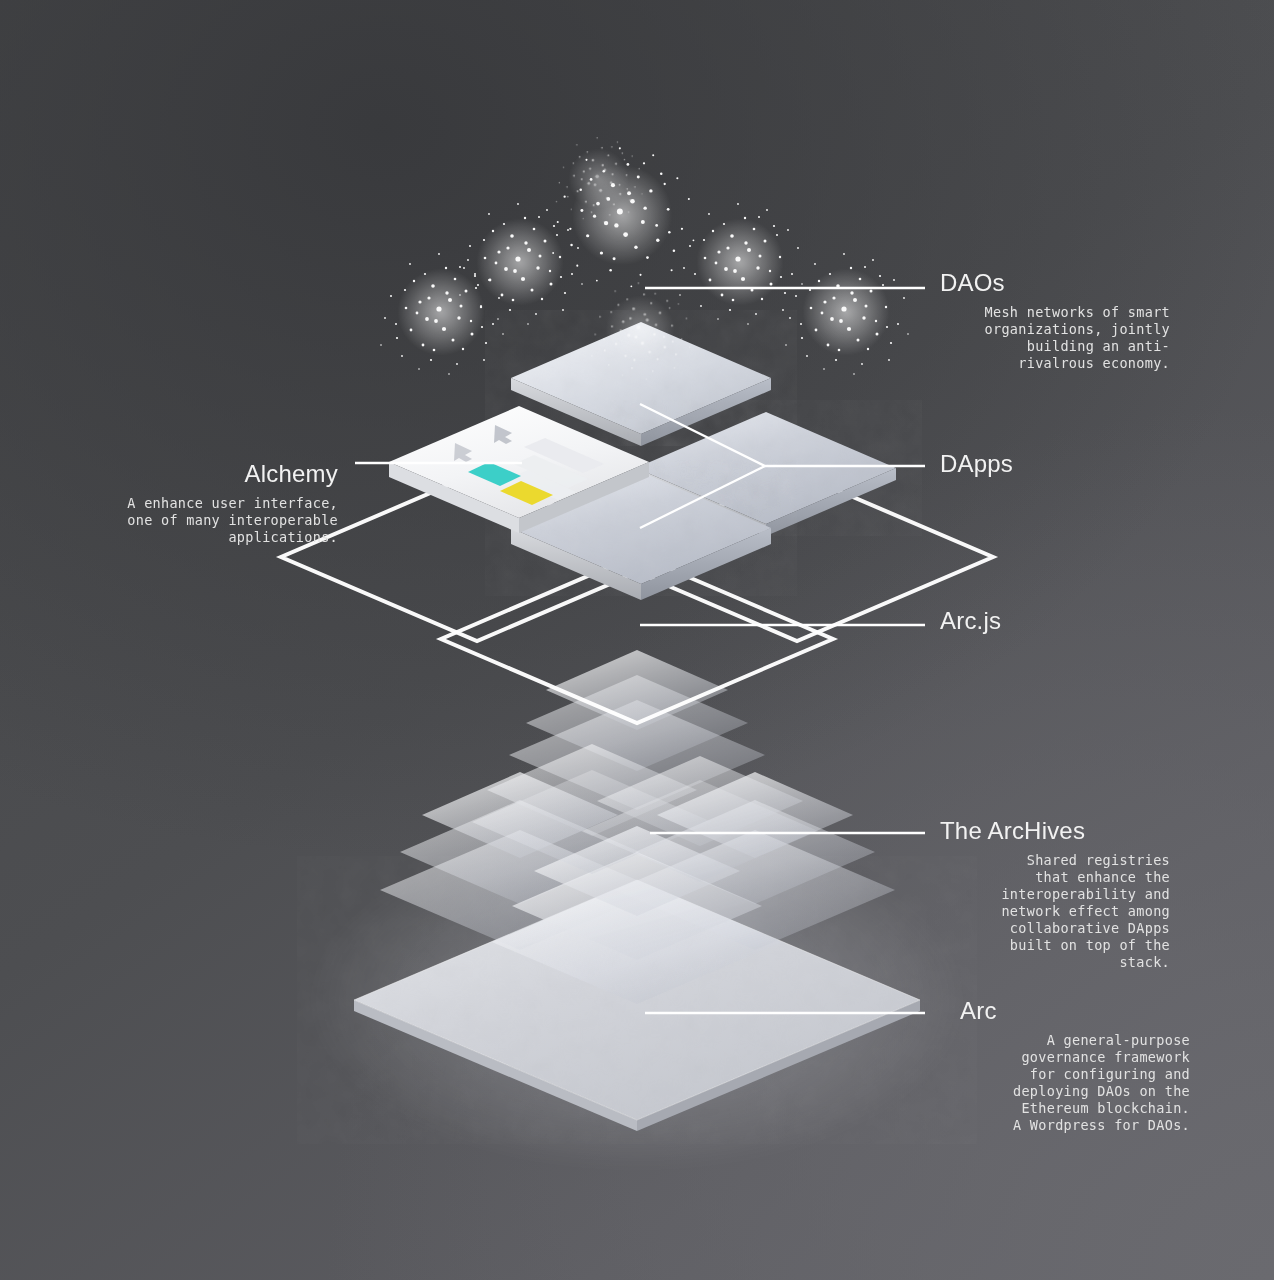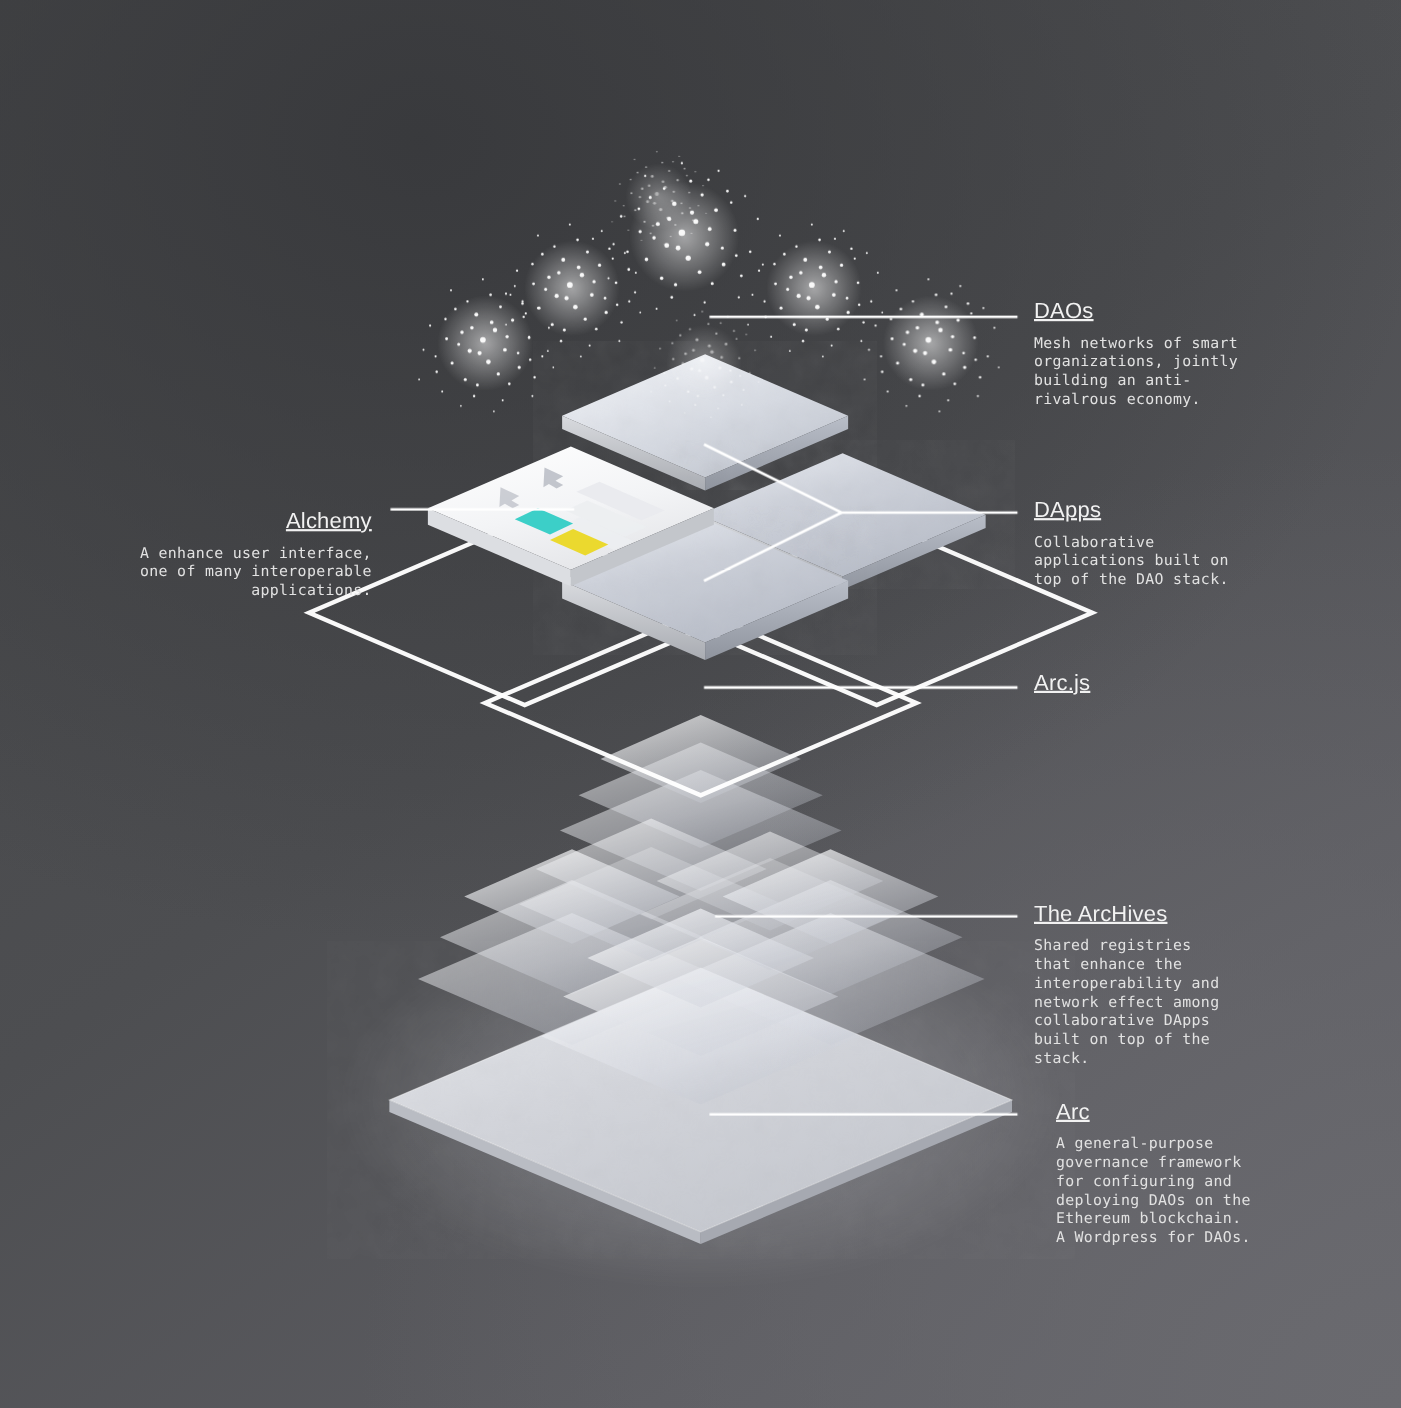--- a/index.html
+++ b/index.html
@@ -9,27 +9,28 @@
     background:
       radial-gradient(120% 95% at 30% 10%, rgba(56,57,60,0.95) 0%, rgba(56,57,60,0.0) 60%),
       radial-gradient(120% 110% at 100% 100%, #6a6a6f 0%, rgba(106,106,111,0) 62%),
       linear-gradient(145deg,#454648 0%,#4d4e51 45%,#5c5c61 78%,#636369 100%);
   }
   #stage{position:absolute;inset:0;}
   svg#art{position:absolute;left:0;top:0;width:1274px;height:1280px;}
 
   .label{position:absolute;}
   .label h2{
-    margin:0 0 6px 0;font-weight:300;font-size:20px;line-height:30px;
-    color:#f2f2f2;letter-spacing:0.2px;text-decoration:underline;
+    margin:0 0 6px 0;font-weight:300;font-size:24px;line-height:30px;
+    color:#f2f2f2;letter-spacing:0.2px;
   }
   .label p{
     margin:0;font-family:"DejaVu Sans Mono","Liberation Mono",monospace;
     font-size:13.5px;line-height:17px;color:#e2e2e2;letter-spacing:0.3px;
     white-space:pre-line;
+    text-align:right;
   }
   .label.right{text-align:left;}
   .label.left{text-align:right;}
 
   #lbl-daos{left:940px;top:268px;width:230px;}
   #lbl-dapps{left:940px;top:449px;width:230px;}
   #lbl-arcjs{left:940px;top:606px;width:230px;}
   #lbl-archives{left:940px;top:816px;width:230px;}
   #lbl-arc{left:960px;top:996px;width:230px;}
   #lbl-alchemy{left:88px;top:459px;width:250px;}
@@ -282,23 +283,20 @@
   <div class="label right" id="lbl-daos">
     <h2>DAOs</h2>
     <p>Mesh networks of smart
 organizations, jointly
 building an anti-
 rivalrous economy.</p>
   </div>
 
   <div class="label right" id="lbl-dapps">
     <h2>DApps</h2>
-    <p>Collaborative
-applications built on
-top of the DAO stack.</p>
   </div>
 
   <div class="label right" id="lbl-arcjs">
     <h2>Arc.js</h2>
   </div>
 
   <div class="label right" id="lbl-archives">
     <h2>The ArcHives</h2>
     <p>Shared registries
 that enhance the

